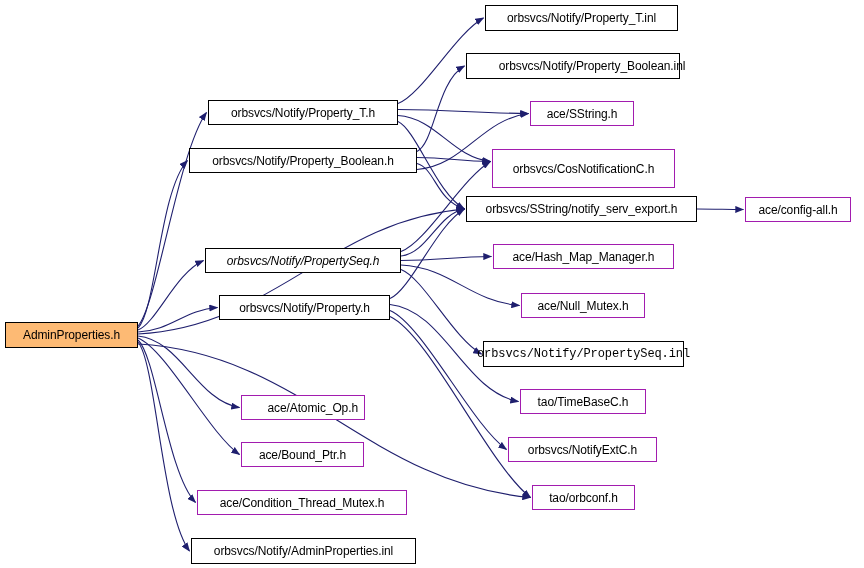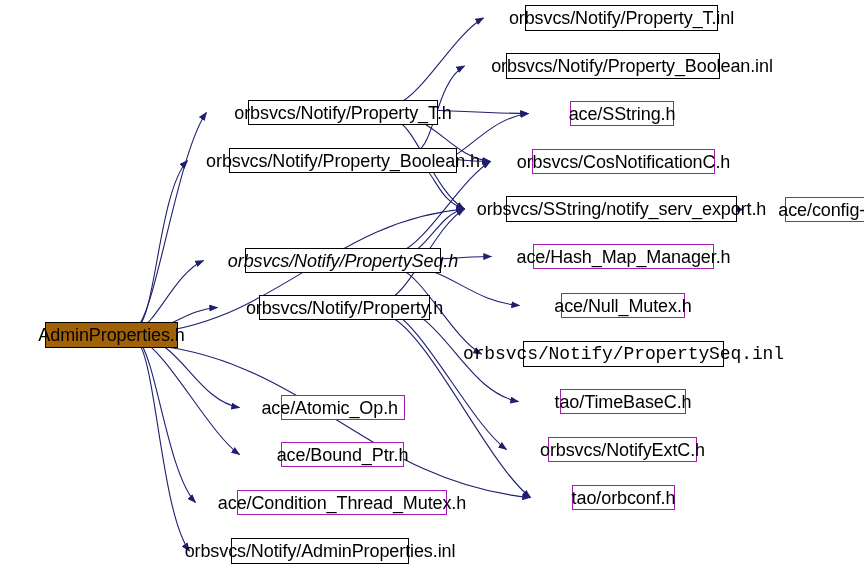--- a/index.html
+++ b/index.html
@@ -22,36 +22,35 @@
     width: 864px;
     height: 568px;
   }
   .node {
     position: absolute;
     box-sizing: border-box;
     display: flex;
     align-items: center;
     justify-content: center;
     white-space: nowrap;
-    font-size: 18px;
+    font-size: 12px;
     line-height: 1;
     color: #000000;
     background: #ffffff;
     letter-spacing: -0.1px;
-    margin-left: 40px;
   }
   .node.leaf {
     border: 1px solid #a21caf;
   }
   .node.hdr {
     border: 1.6px solid #000000;
   }
   .node.root {
     border: 1.6px solid #000000;
-    background: #a16207;
+    background: #fdba74;
   }
   .node-label {
     padding: 0 6px;
     pointer-events: none;
   }
 </style>
 </head>
 <body>
 
 <div id="graph">
@@ -110,33 +109,33 @@
       </div>
       <div class="node leaf" style="left: 241px; top: 395px; width: 124px; height: 25px; justify-content: flex-end;">
         <span class="node-label">ace/Atomic_Op.h</span>
       </div>
       <div class="node leaf" style="left: 241px; top: 442px; width: 123px; height: 25px;">
         <span class="node-label">ace/Bound_Ptr.h</span>
       </div>
       <div class="node leaf" style="left: 197px; top: 490px; width: 210px; height: 25px;">
         <span class="node-label">ace/Condition_Thread_Mutex.h</span>
       </div>
-      <div class="node hdr" style="left: 191px; top: 538px; width: 178px; height: 26px;">
+      <div class="node hdr" style="left: 191px; top: 538px; width: 225px; height: 26px;">
         <span class="node-label">orbsvcs/Notify/AdminProperties.inl</span>
       </div>
       <div class="node hdr" style="left: 485px; top: 5px; width: 193px; height: 26px;">
         <span class="node-label">orbsvcs/Notify/Property_T.inl</span>
       </div>
       <div class="node hdr" style="left: 466px; top: 53px; width: 214px; height: 26px; padding-left: 38px;">
         <span class="node-label">orbsvcs/Notify/Property_Boolean.inl</span>
       </div>
       <div class="node leaf" style="left: 530px; top: 101px; width: 104px; height: 25px;">
         <span class="node-label">ace/SString.h</span>
       </div>
-      <div class="node leaf" style="left: 492px; top: 149px; width: 183px; height: 25px;">
+      <div class="node leaf" style="left: 492px; top: 149px; width: 183px; height: 39px;">
         <span class="node-label">orbsvcs/CosNotificationC.h</span>
       </div>
       <div class="node hdr" style="left: 466px; top: 196px; width: 231px; height: 26px;">
         <span class="node-label">orbsvcs/SString/notify_serv_export.h</span>
       </div>
       <div class="node leaf" style="left: 493px; top: 244px; width: 181px; height: 25px;">
         <span class="node-label">ace/Hash_Map_Manager.h</span>
       </div>
       <div class="node leaf" style="left: 521px; top: 293px; width: 124px; height: 25px;">
         <span class="node-label">ace/Null_Mutex.h</span>

